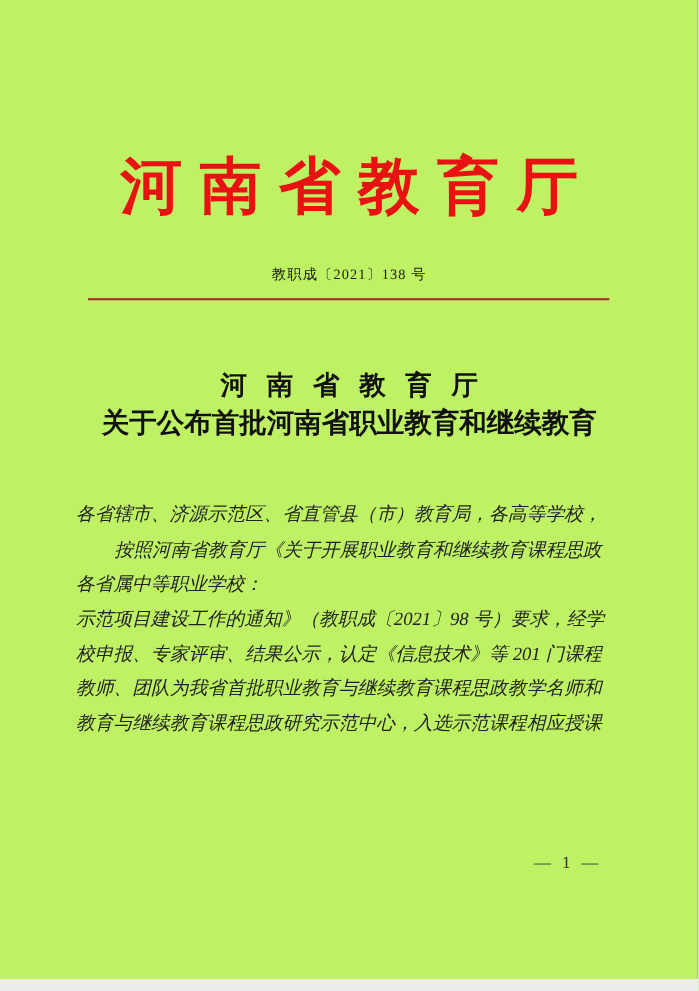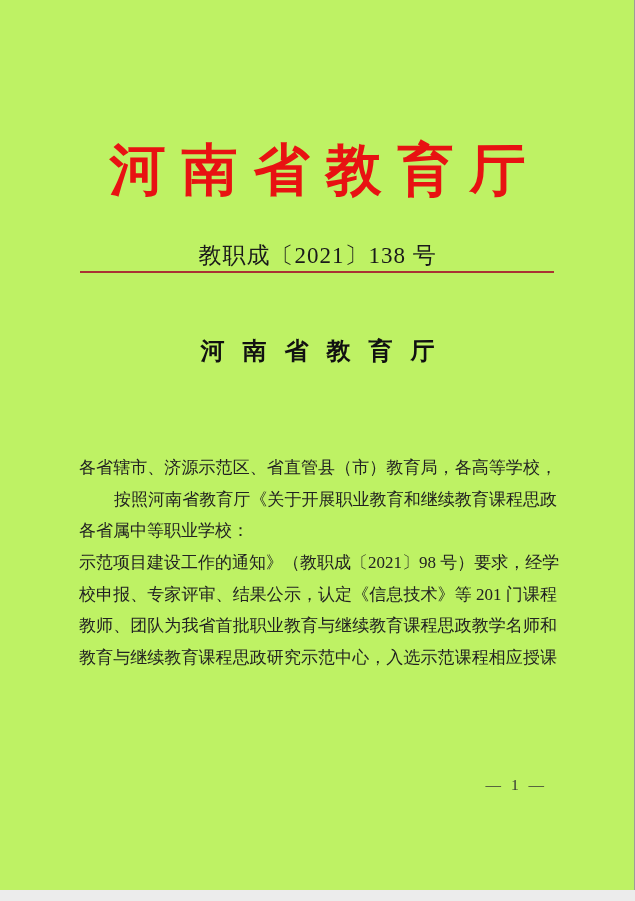--- a/index.html
+++ b/index.html
@@ -26,21 +26,21 @@
     position: absolute; top: 142px; left: 0; right: 0;
     text-align: center;
     font-size: 56px; font-weight: bold; line-height: 1;
     color: #e81212;
     letter-spacing: 1px; text-indent: 1px;
     white-space: nowrap;
   }
   .doc-number {
     position: absolute; top: 242px; left: 0; right: 0;
     text-align: center;
-    font-size: 23px; line-height: 1.2;
+    font-size: 13px; line-height: 1.2;
     color: #1a1a1a;
     letter-spacing: 1px;
   }
   .red-rule {
     position: absolute; top: 271px; left: 80px;
     width: 474px; height: 2px;
     background: #aa3333;
   }
 
   .title-line1 {
@@ -60,22 +60,23 @@
   }
   .title-line3 {
     position: absolute; top: 403px; left: 0; right: 0;
     text-align: center;
     font-size: 25px; font-weight: bold; line-height: 1.15;
     color: #111111;
     white-space: nowrap;
   }
 
   .body-block {
-    position: absolute; top: 452px; left: 79px;
+    position: absolute; top: 452px; left: 69px;
     width: 478px;
+    font-style: italic;
   }
   .body-line {
     font-size: 17px;
     line-height: 31.7px;
     height: 31.7px;
     color: #222222;
     text-align: justify;
     text-align-last: justify;
     text-justify: inter-character;
     white-space: nowrap;
@@ -103,20 +104,21 @@
 <div class="page">
 
   <div class="letterhead">河 南 省 教 育 厅</div>
 
   <div class="doc-number">教职成〔2021〕138 号</div>
 
   <div class="red-rule"></div>
 
   <div class="title-line1">河 南 省 教 育 厅</div>
 
+  <div class="title-line2">关于公布首批河南省职业教育和继续教育</div>
 
 
   <div class="body-block">
     <div class="body-line">各省辖市、济源示范区、省直管县（市）教育局，各高等学校，</div>
     <div class="body-line indent">按照河南省教育厅《关于开展职业教育和继续教育课程思政</div>
     <div class="body-line plain">各省属中等职业学校：</div>
     <div class="body-line">示范项目建设工作的通知》（教职成〔2021〕98 号）要求，经学</div>
     <div class="body-line">校申报、专家评审、结果公示，认定《信息技术》等 201 门课程</div>
     <div class="body-line">教师、团队为我省首批职业教育与继续教育课程思政教学名师和</div>
     <div class="body-line">教育与继续教育课程思政研究示范中心，入选示范课程相应授课</div>

